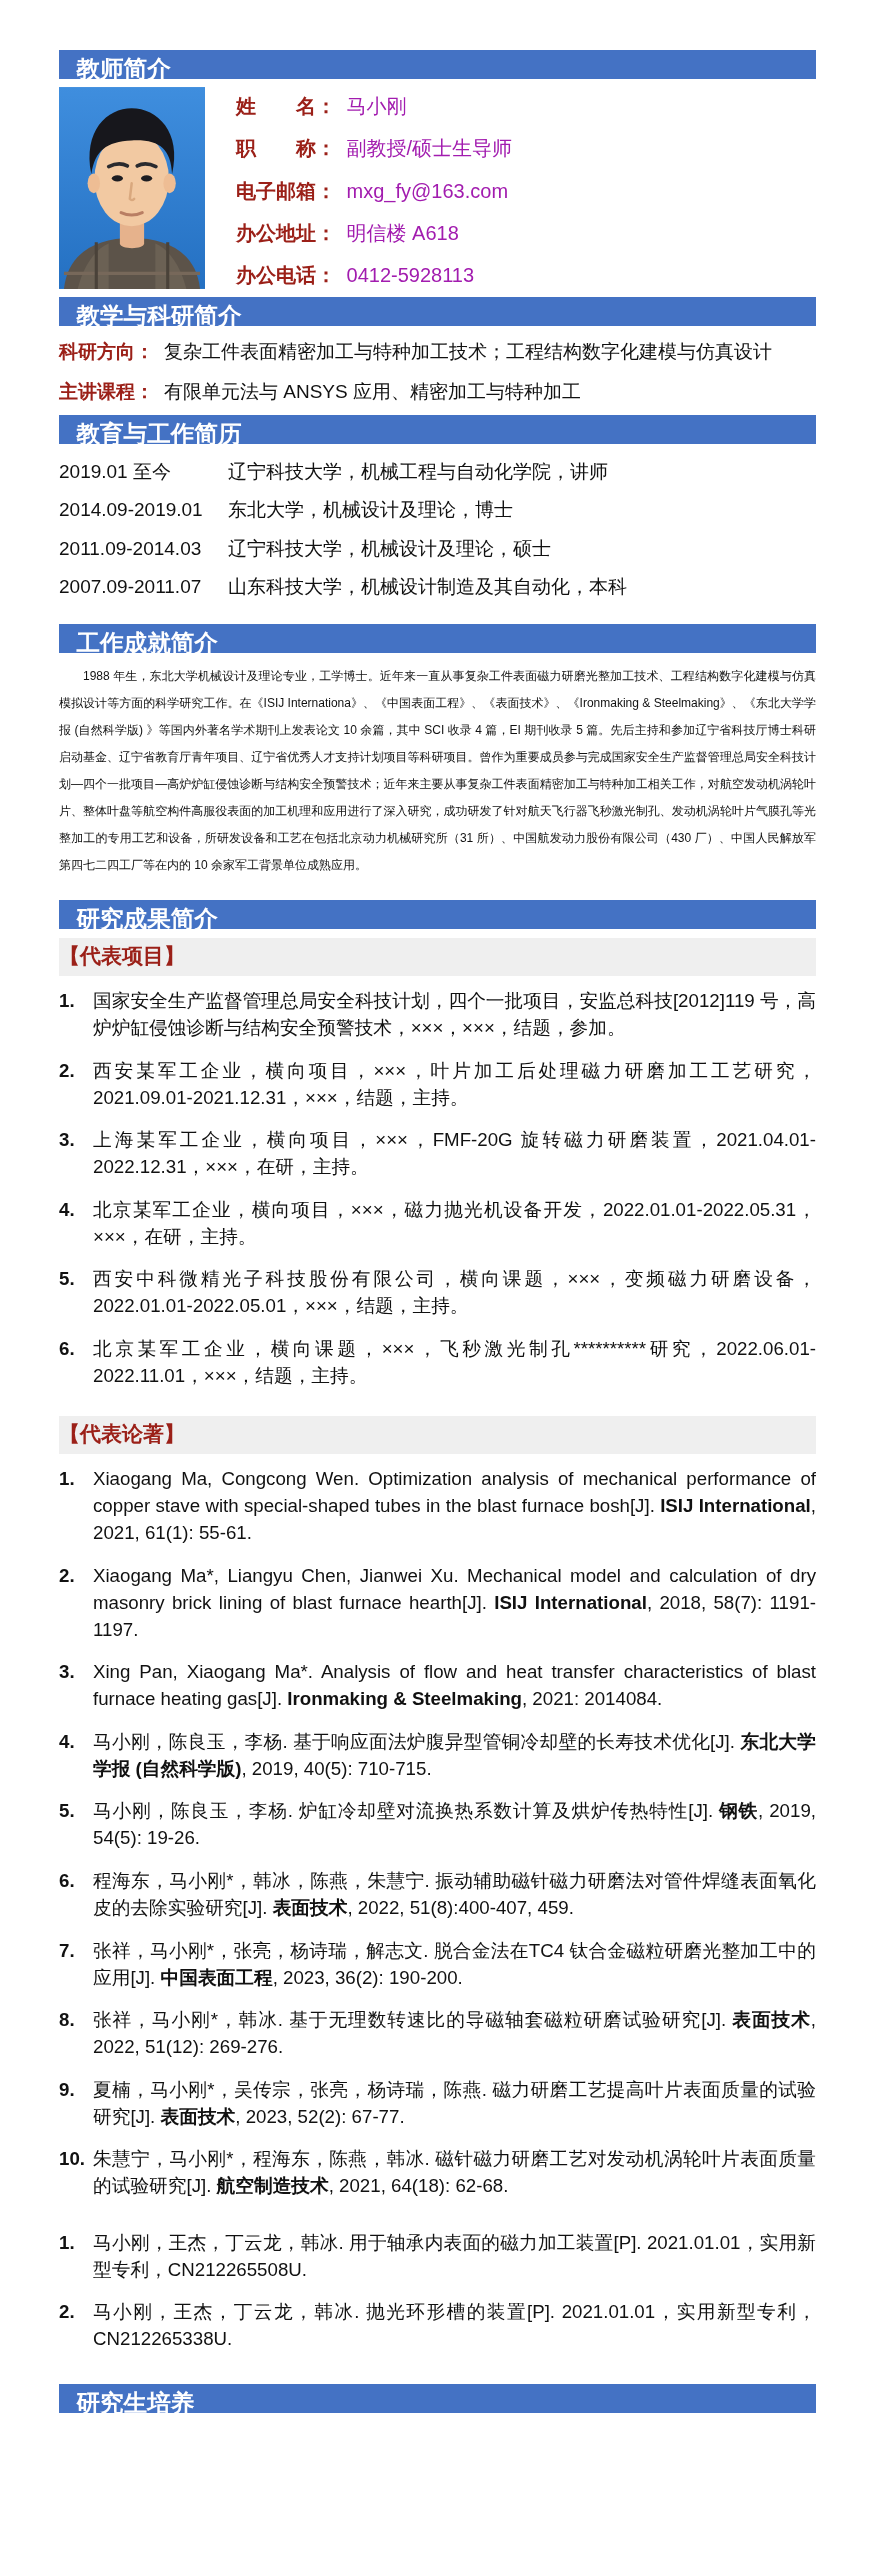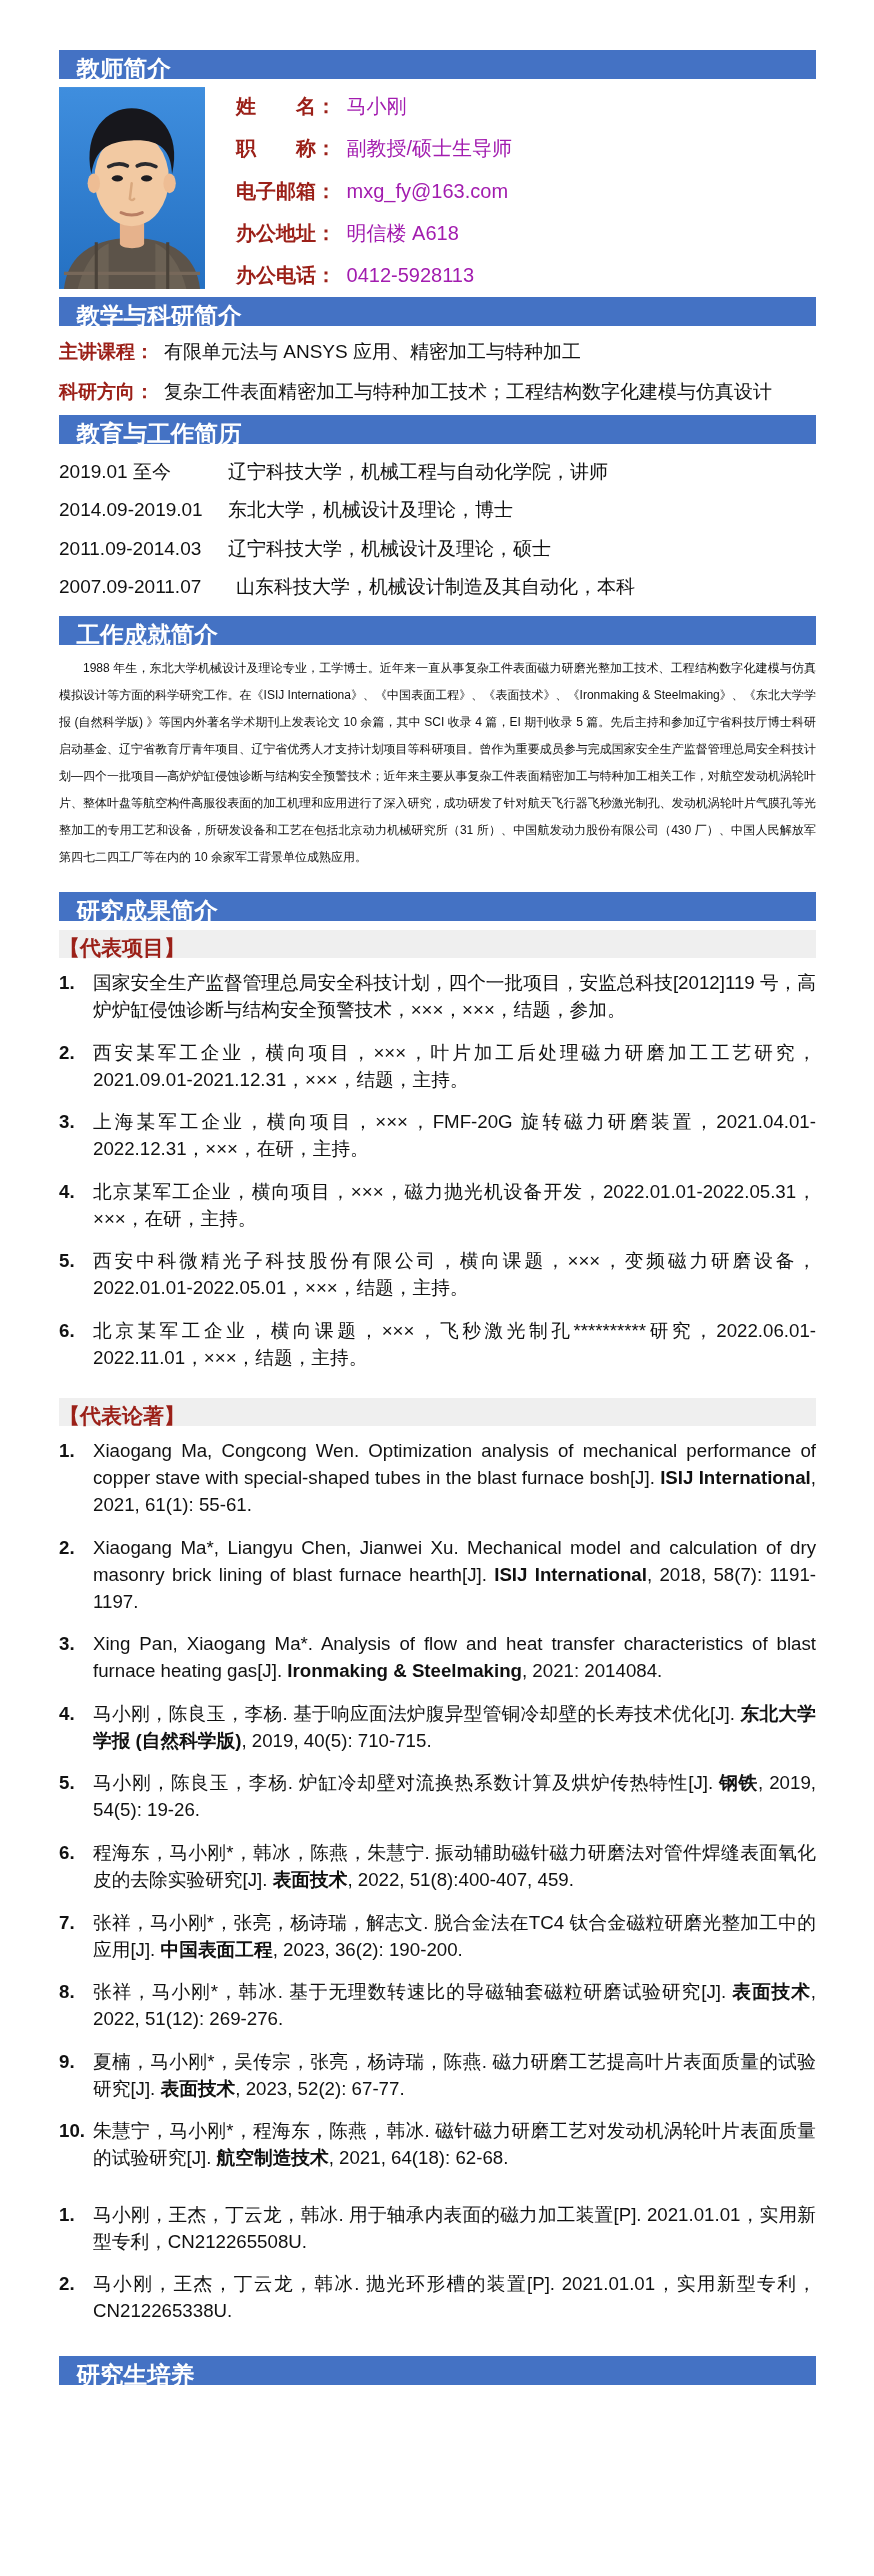--- a/index.html
+++ b/index.html
@@ -6,40 +6,40 @@
   body{
     width:875px;height:2576px;overflow:hidden;background:#ffffff;
     font-family:"Liberation Sans","DejaVu Sans",sans-serif;color:#111;
   }
   .page{width:757px;margin-left:59px;padding-top:50px;}
   .bar{
     height:29px;line-height:39px;background:#4472C4;color:#ffffff;
     font-size:23.6px;font-weight:700;padding-left:17.4px;box-sizing:border-box;
   }
   .band{
-    height:28px;line-height:35px;background:#efefef;color:#9b2018;
+    height:38px;line-height:35px;background:#efefef;color:#9b2018;
     font-size:21px;font-weight:700;margin-top:8.7px;
   }
   
   .profile-row{display:flex;padding:8px 0;}
   .photo{width:146px;height:202px;flex:none;overflow:hidden;}
   .photo svg{display:block;}
   .fields{margin-left:31px;padding-top:6.2px;display:flex;flex-direction:column;justify-content:space-between;font-size:20px;}
   .field-row{white-space:nowrap;}
   .flabel{color:#9b2018;font-weight:700;display:inline-block;min-width:105px;}
   .fvalue{color:#a21caf;}
   
   .teach-block{padding:12.4px 0 10px;}
   .teach-row{font-size:19px;line-height:27px;margin-bottom:12.4px;}
   .teach-row:last-child{margin-bottom:0;}
   .tlabel{color:#9b2018;font-weight:700;margin-right:10px;}
   
   .edu-block{padding:15px 0 11.2px;}
   .edu-row{display:flex;font-size:19px;line-height:26px;margin-bottom:12.4px;}
-  .edu-row:last-child{margin-bottom:0;gap:8px;}
+  .edu-row:last-child{margin-bottom:8px;}
   .eperiod{width:169px;flex:none;}
   .edetail{flex:1;}
   
   .achv{
     margin:10px 0 21px;font-size:12px;line-height:27px;
     text-align:justify;text-indent:2em;
   }
   
   .list{padding:11.2px 0 2.5px;}
   .li{display:flex;font-size:18.7px;line-height:27px;margin-bottom:15.6px;}
@@ -118,25 +118,25 @@
           <span class="flabel">办公电话：</span>
           <span class="fvalue">0412-5928113</span>
         </div>
       </div>
   </div>
 
   <div class="bar">教学与科研简介</div>
   <div class="teach-block">
 
       <div class="teach-row">
+        <span class="tlabel">科研方向：</span><span class="tvalue">复杂工件表面精密加工与特种加工技术；工程结构数字化建模与仿真设计</span>
+      </div>
+
+      <div class="teach-row">
         <span class="tlabel">主讲课程：</span><span class="tvalue">有限单元法与 ANSYS 应用、精密加工与特种加工</span>
-      </div>
-
-      <div class="teach-row">
-        <span class="tlabel">科研方向：</span><span class="tvalue">复杂工件表面精密加工与特种加工技术；工程结构数字化建模与仿真设计</span>
       </div>
     </div>
 
   <div class="bar">教育与工作简历</div>
   <div class="edu-block">
 
       <div class="edu-row">
         <span class="eperiod">2019.01 至今</span>
         <span class="edetail">辽宁科技大学，机械工程与自动化学院，讲师</span>
       </div>

